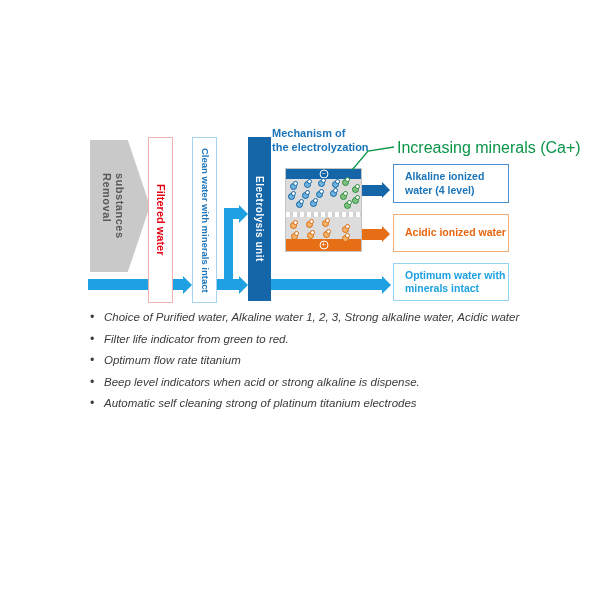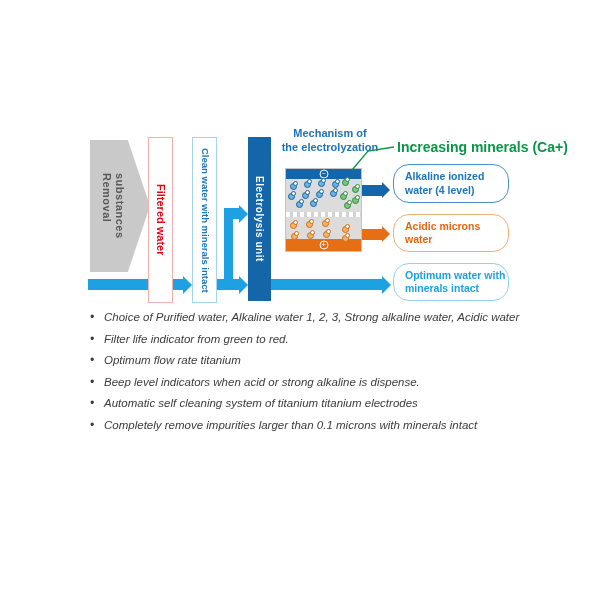--- a/index.html
+++ b/index.html
@@ -22,48 +22,48 @@
   
   .harrow{position:absolute;height:11px;background:#1da1e2;z-index:1;}
   .harrow::after{content:'';position:absolute;right:-9px;top:-3.5px;width:0;height:0;
                  border-left:9px solid #1da1e2;border-top:9px solid transparent;border-bottom:9px solid transparent;}
   .seg-a{left:88px;top:279px;width:95px;}
   .seg-b{left:216px;top:279px;width:23px;}
   .seg-c{left:271px;top:279px;width:111px;}
   .riser{position:absolute;left:224px;top:210px;width:9px;height:80px;background:#1da1e2;z-index:1;}
   .riser-arm{left:224px;top:208px;width:15px;}
   
-  .mech-title{position:absolute;left:272px;top:127px;width:116px;text-align:center;
+  .mech-title{position:absolute;left:272px;top:127px;width:116px;text-align:left;
               font-size:11px;font-weight:600;color:#1b75bb;line-height:1.25;white-space:pre-line;}
   .mech{position:absolute;left:285px;top:168px;width:77px;height:84px;background:#dcdcdc;
         border:1px solid #c4c4c4;box-sizing:border-box;z-index:2;}
   .mech .cathode{position:absolute;left:0;top:0;width:100%;height:10px;background:#1566a9;}
   .mech .anode{position:absolute;left:0;bottom:0;width:100%;height:12px;background:#e66f15;}
   .pole{position:absolute;left:50%;top:50%;transform:translate(-50%,-50%);width:7px;height:7px;
         border:1px solid #fff;border-radius:50%;color:#fff;font-size:7px;line-height:6px;text-align:center;}
   .membrane{position:absolute;left:0;top:43px;width:100%;height:5px;
             background:repeating-linear-gradient(90deg,#ffffff 0 4px,#d2d2d2 4px 7px);}
   .mol{position:absolute;width:7px;height:7px;border-radius:50%;box-sizing:border-box;}
   .mol::after{content:'';position:absolute;width:3px;height:3px;border-radius:50%;right:-2px;top:-3px;background:#fff;}
   .mol.blue{border:1.5px solid #1565a5;background:#6db3dd;}   .mol.blue::after{border:1px solid #1565a5;}
   .mol.green{border:1.5px solid #2d8a3e;background:#7cc47f;}  .mol.green::after{border:1px solid #2d8a3e;}
   .mol.orange{border:1.5px solid #d96b0c;background:#f3b36b;} .mol.orange::after{border:1px solid #d96b0c;}
   
   .out{position:absolute;width:20px;height:11px;z-index:2;}
   .out::after{content:'';position:absolute;right:-8px;top:-3px;width:0;height:0;
               border-top:8.5px solid transparent;border-bottom:8.5px solid transparent;}
   .out-alk{left:362px;top:185px;background:#1566a9;} .out-alk::after{border-left:8px solid #1566a9;}
   .out-aci{left:362px;top:229px;background:#e66f15;} .out-aci::after{border-left:8px solid #e66f15;}
-  .callout{position:absolute;left:393px;width:116px;box-sizing:border-box;background:#fff;border-radius:16px;
+  .callout{position:absolute;left:393px;width:116px;box-sizing:border-box;background:#fff;border-radius:0;
            display:flex;flex-direction:column;justify-content:center;padding-left:11px;
            font-size:10.5px;font-weight:bold;line-height:1.25;white-space:pre-line;z-index:2;}
   .co-alk{top:164px;height:39px;border:1.5px solid #4a90d0;color:#1b75bb;}
   .co-aci{top:214px;height:38px;border:1.5px solid #f0b078;color:#e8650f;}
   .co-fil{top:263px;height:38px;border:1.5px solid #93d2f2;color:#1da1e2;}
-  .minerals-label{position:absolute;left:397px;top:139px;font-size:14px;font-weight:bold;color:#0a9548;}
+  .minerals-label{position:absolute;left:397px;top:139px;font-size:16px;font-weight:normal;color:#0a9548;}
   .connector-svg{position:absolute;left:0;top:0;width:600px;height:600px;pointer-events:none;z-index:2;}
   
   .features{position:absolute;left:88px;top:311px;width:436px;margin:0;padding:0;list-style:none;font-style:italic;}
   .features li{position:relative;margin:0 0 8px 0;padding-left:16px;
                font-size:11.5px;color:#3b3b3b;line-height:13.5px;}
   .features li::before{content:'\2022';position:absolute;left:2px;top:0;font-size:12px;color:#3b3b3b;}
 </style>
 </head>
 <body>
 
@@ -132,28 +132,27 @@
   <div class="minerals-label">Increasing minerals (Ca+)</div>
 
   <div class="out out-alk"></div>
   <div class="out out-aci"></div>
 
   <div class="callout co-alk">
     <span>Alkaline ionized
 water (4 level)</span>
   </div>
   <div class="callout co-aci">
-    <span>Acidic microns water</span>
+    <span>Acidic ionized water</span>
   </div>
   <div class="callout co-fil">
     <span>Optimum water with
 minerals intact</span>
   </div>
 
   <ul class="features" id="feature-list">
       <li>Choice of Purified water, Alkaline water 1, 2, 3, Strong alkaline water, Acidic water</li>
       <li>Filter life indicator from green to red.</li>
       <li>Optimum flow rate titanium</li>
       <li>Beep level indicators when acid or strong alkaline is dispense.</li>
-      <li>Automatic self cleaning system of titanium titanium electrodes</li>
-      <li>Completely remove impurities larger than 0.1 microns with minerals intact</li>
+      <li>Automatic self cleaning strong of platinum titanium electrodes</li>
     </ul>
 </div>
 
 </body></html>

